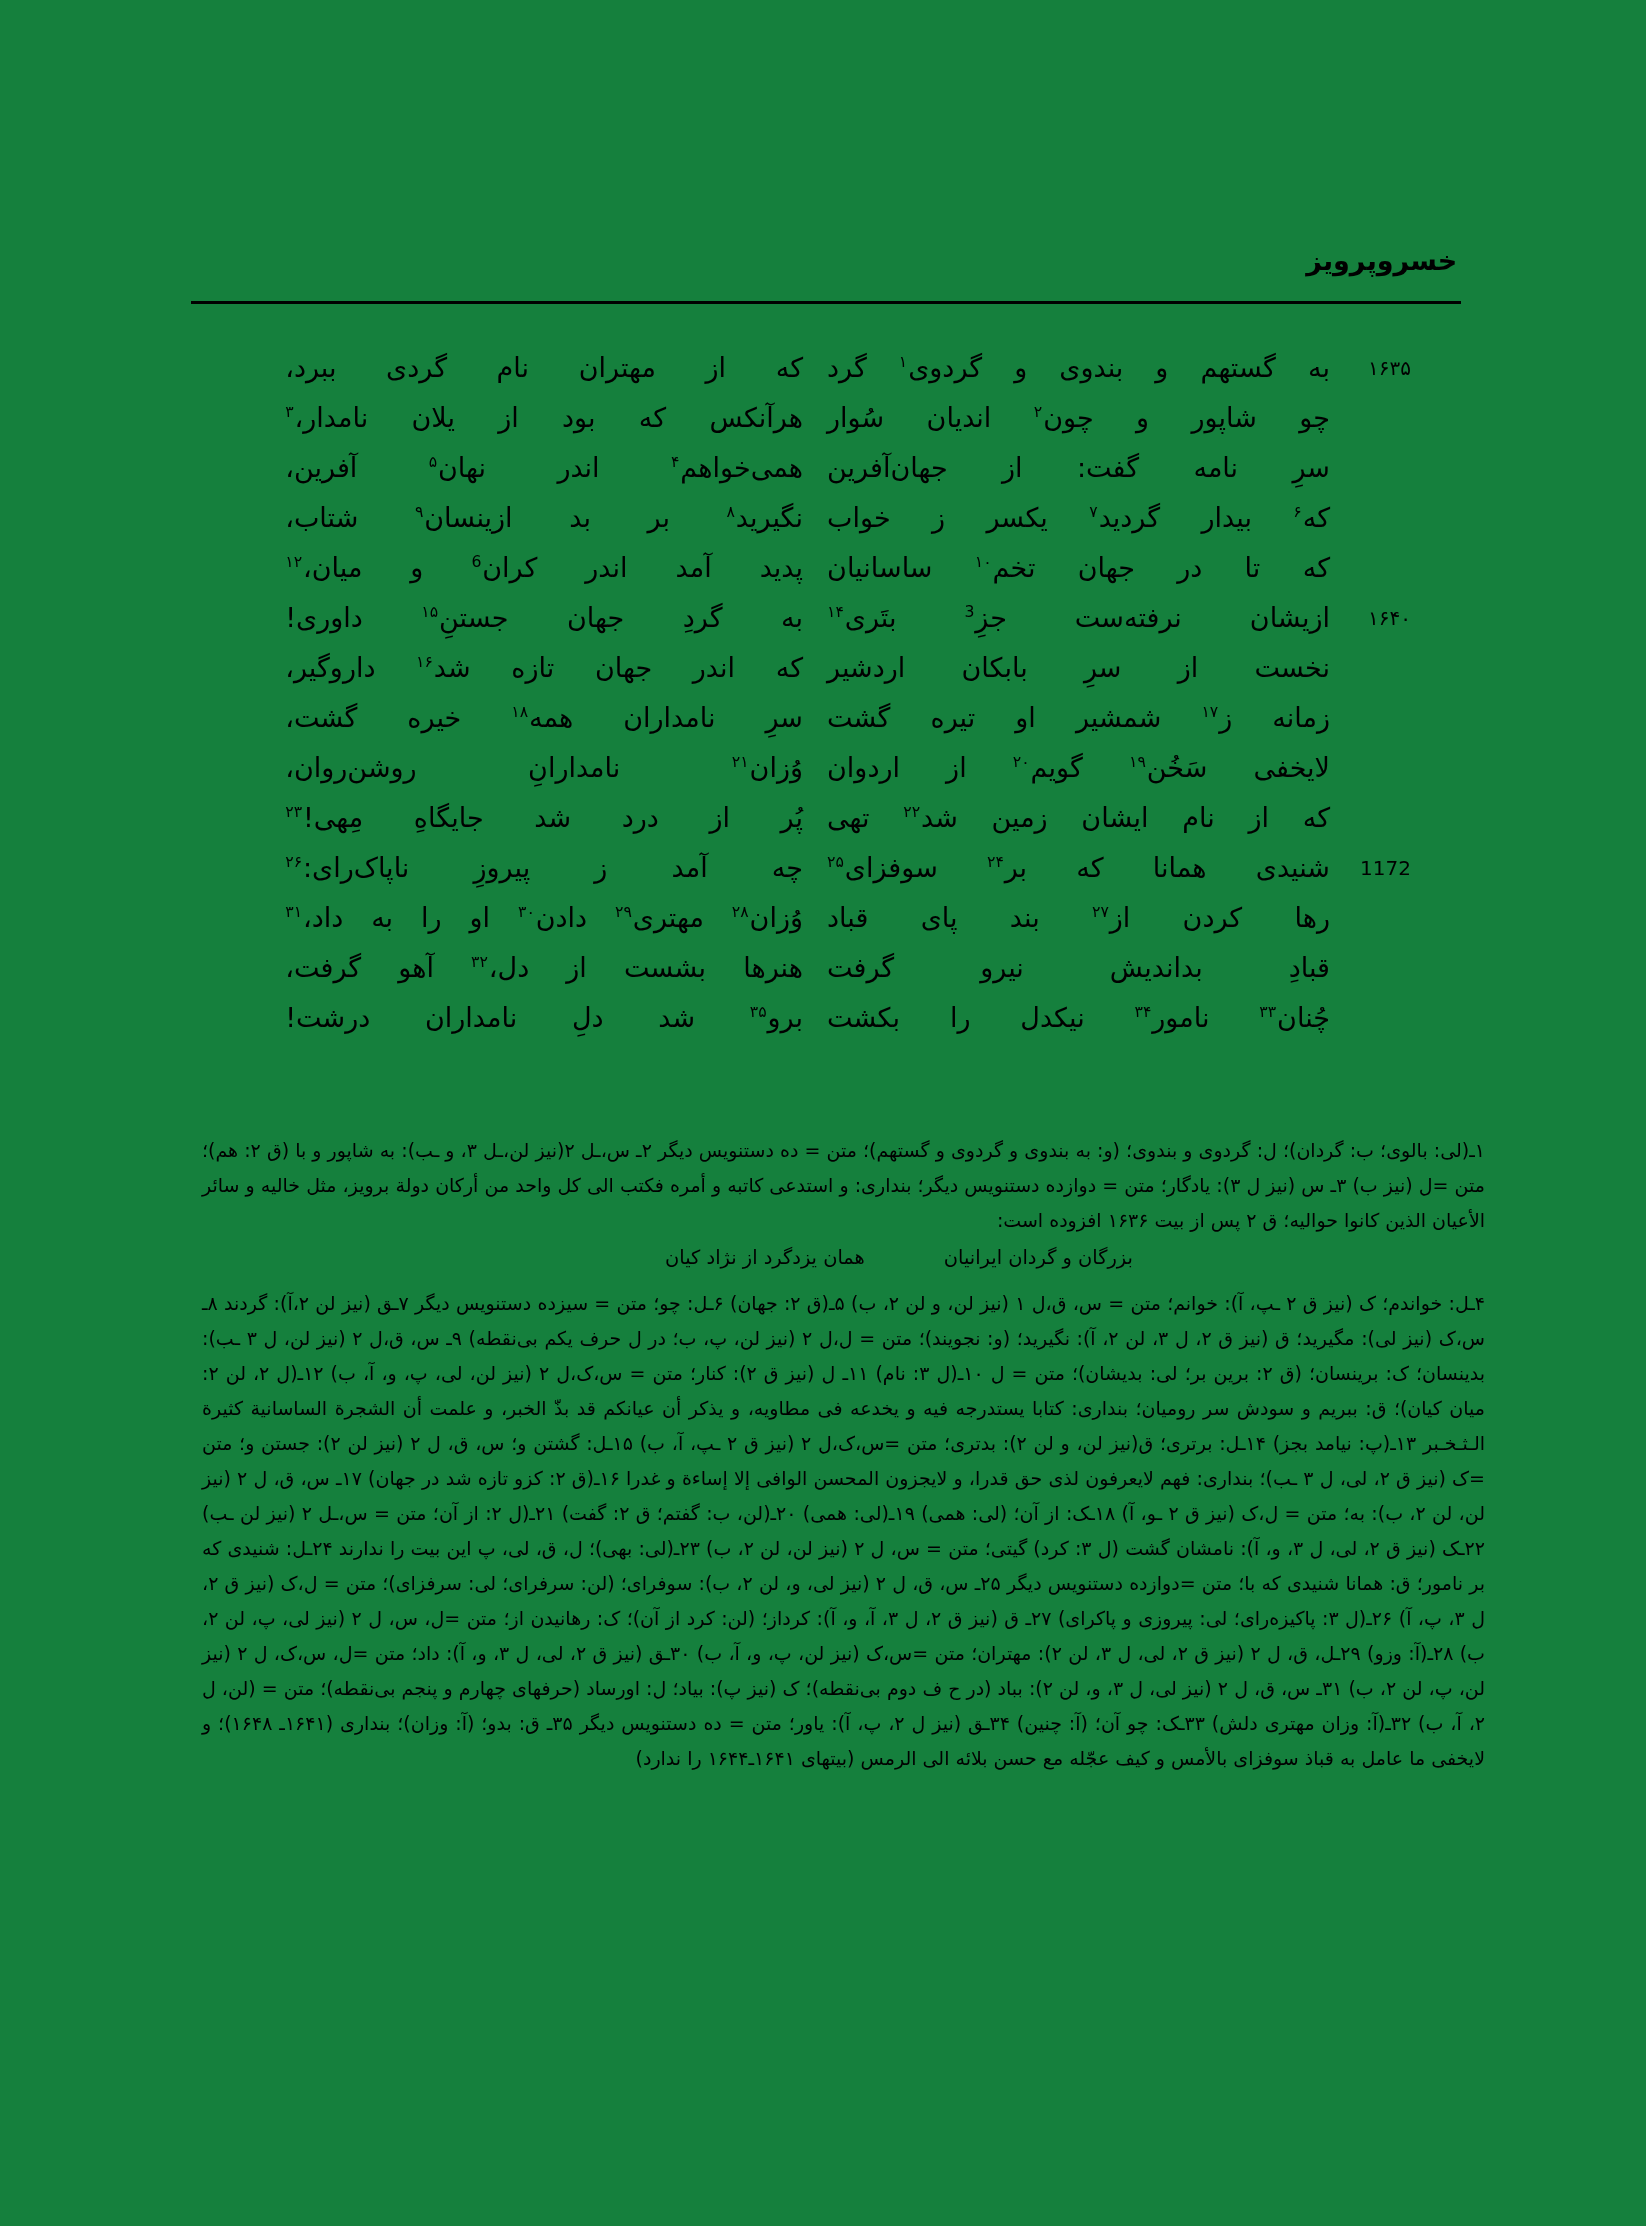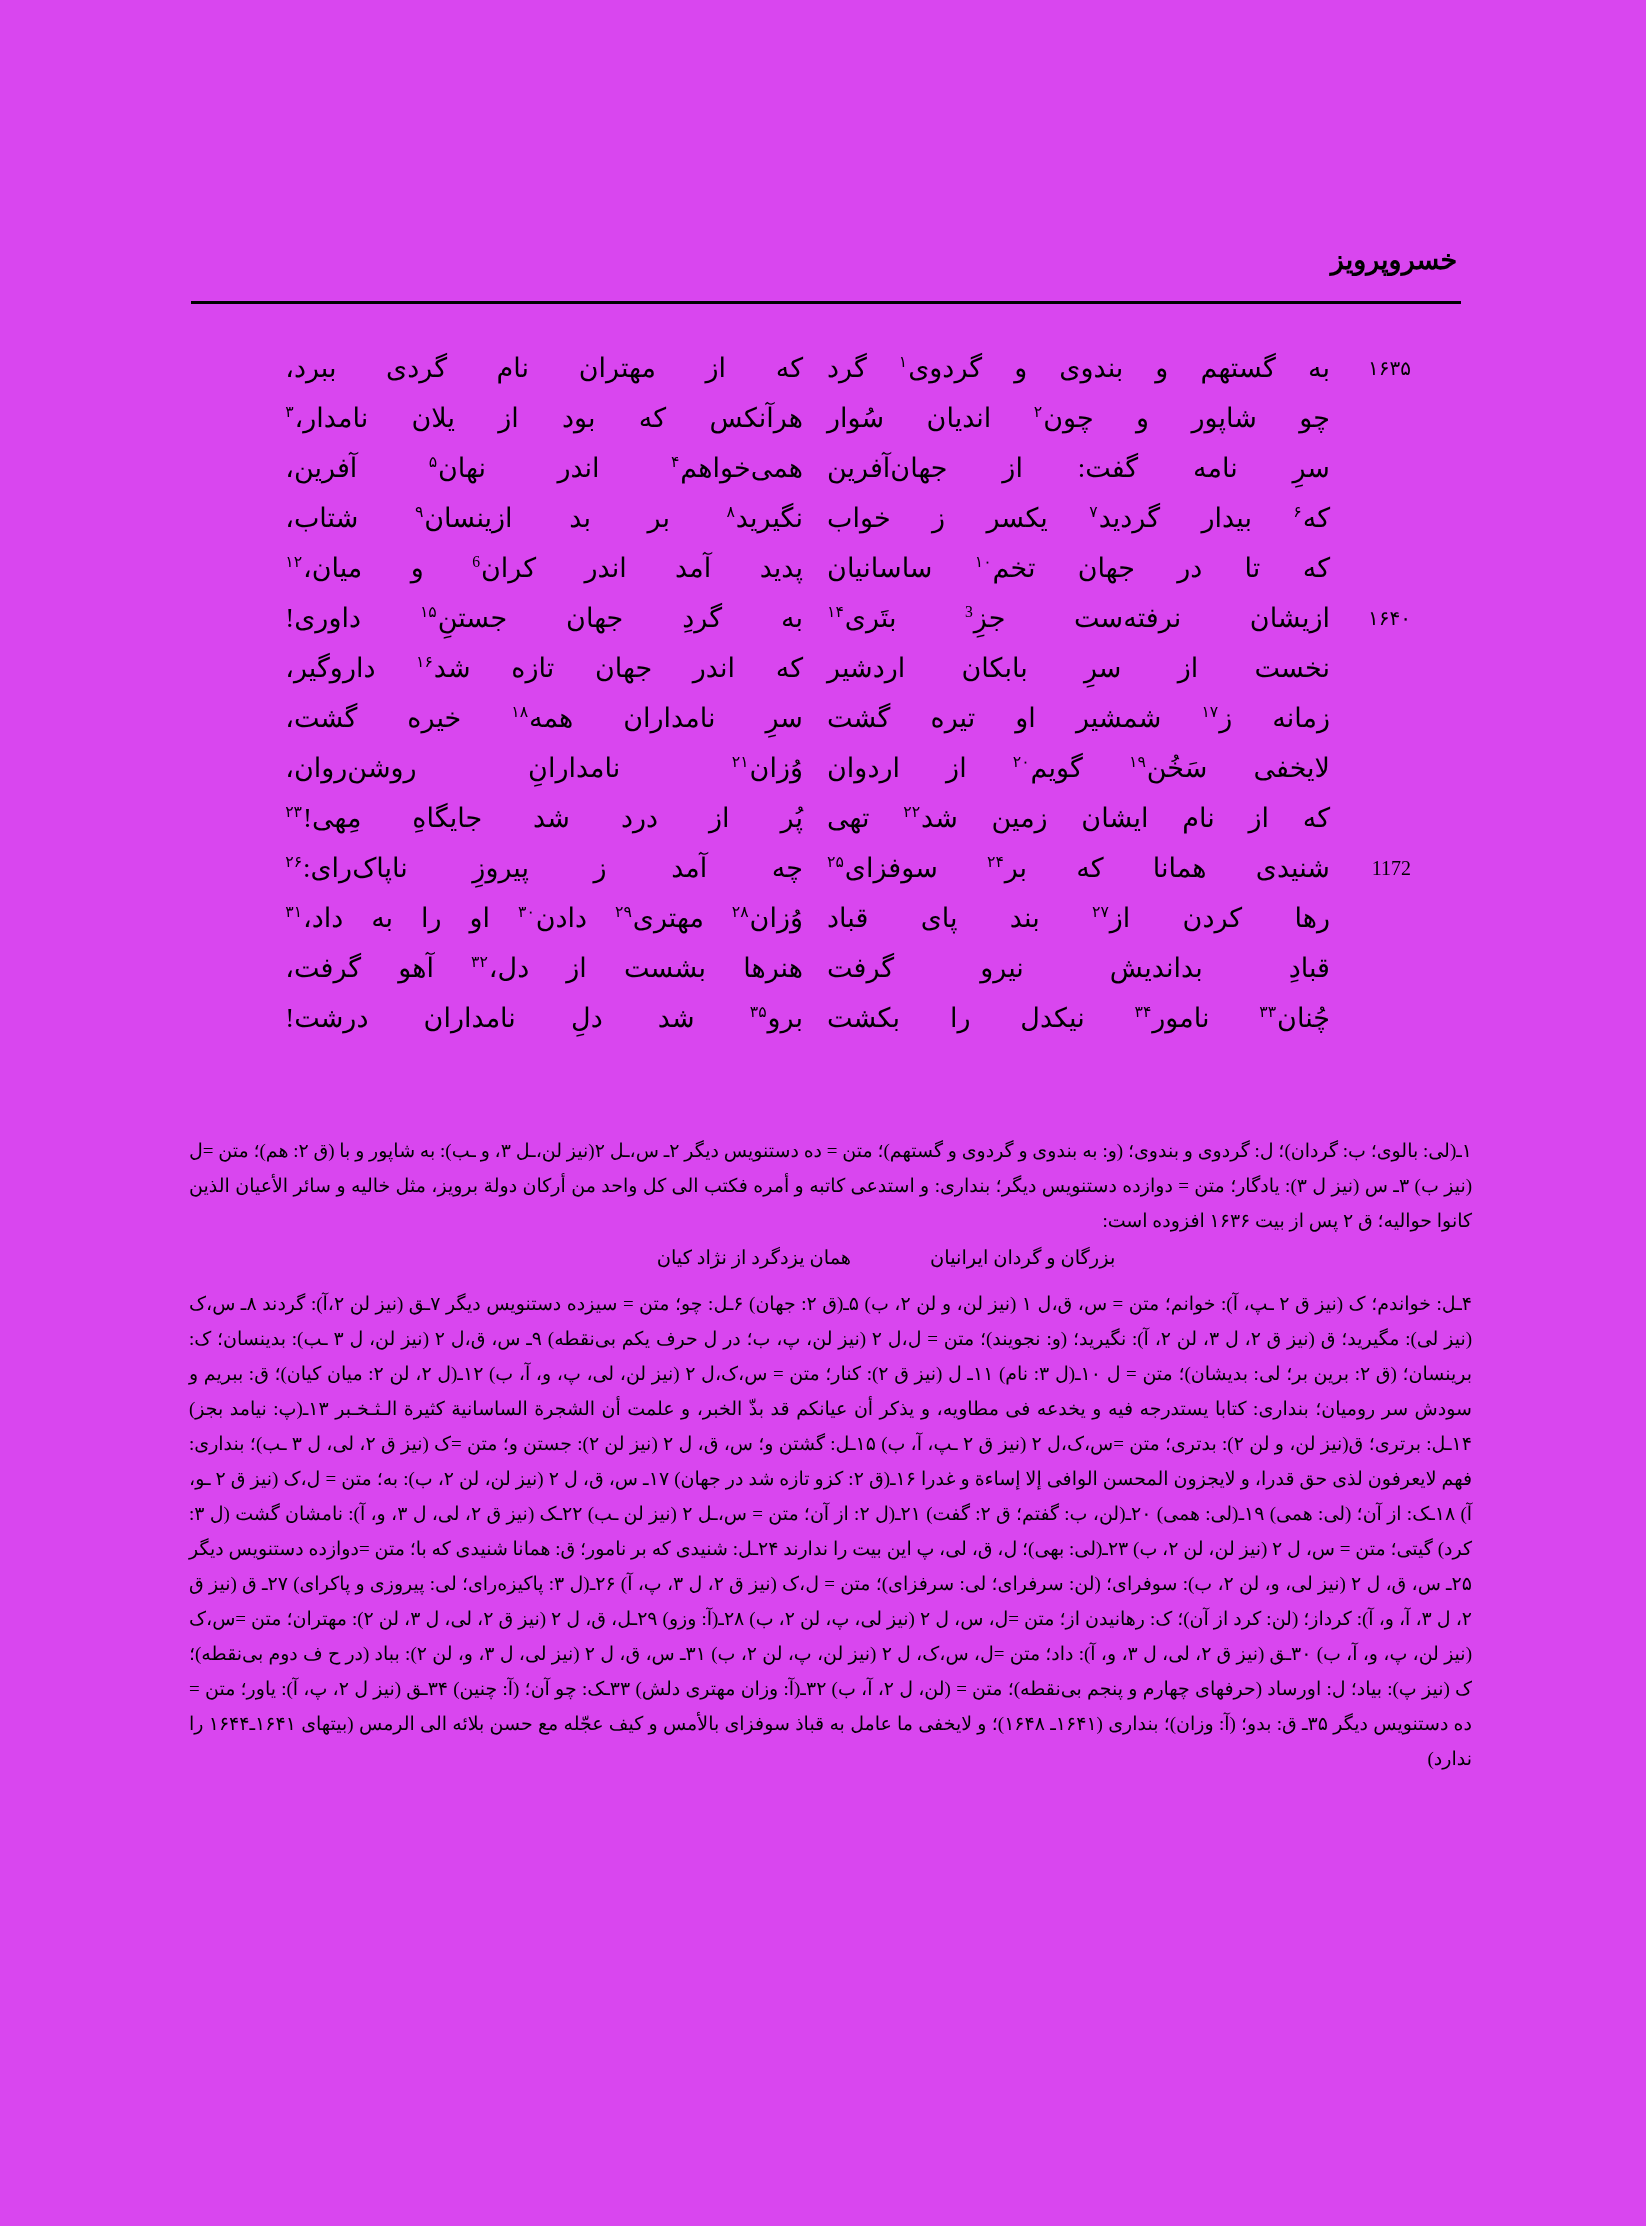--- a/index.html
+++ b/index.html
@@ -9,25 +9,24 @@
     background: #ffffff;
   }
   body {
     font-family: "DejaVu Sans", "Liberation Sans", sans-serif;
     color: #000000;
   }
   .page {
     position: relative;
     width: 1647px;
     height: 2226px;
-    background: #d946ef;
+    background: #15803d;
     margin: 0 auto;
     overflow: hidden;
     box-sizing: border-box;
-    font-family: Liberation Serif, serif;
   }
 
   
   .runninghead-wrap {
     position: absolute;
     top: 247px;
     left: 192px;
     width: 1270px;
     height: 57px;
   }
@@ -92,21 +91,21 @@
     font-size: 15.7px;
     vertical-align: super;
     line-height: 0;
     margin-right: 0.9px;
   }
 
   
   .apparatus {
     position: absolute;
     top: 1133px;
-    left: 190px;
+    left: 203px;
     width: 1283px;
     direction: rtl;
     text-align: justify;
     font-size: 19px;
     line-height: 35px;
   }
   .app-para {
     margin: 0 0 0 0;
     text-align: justify;
     text-justify: inter-word;

